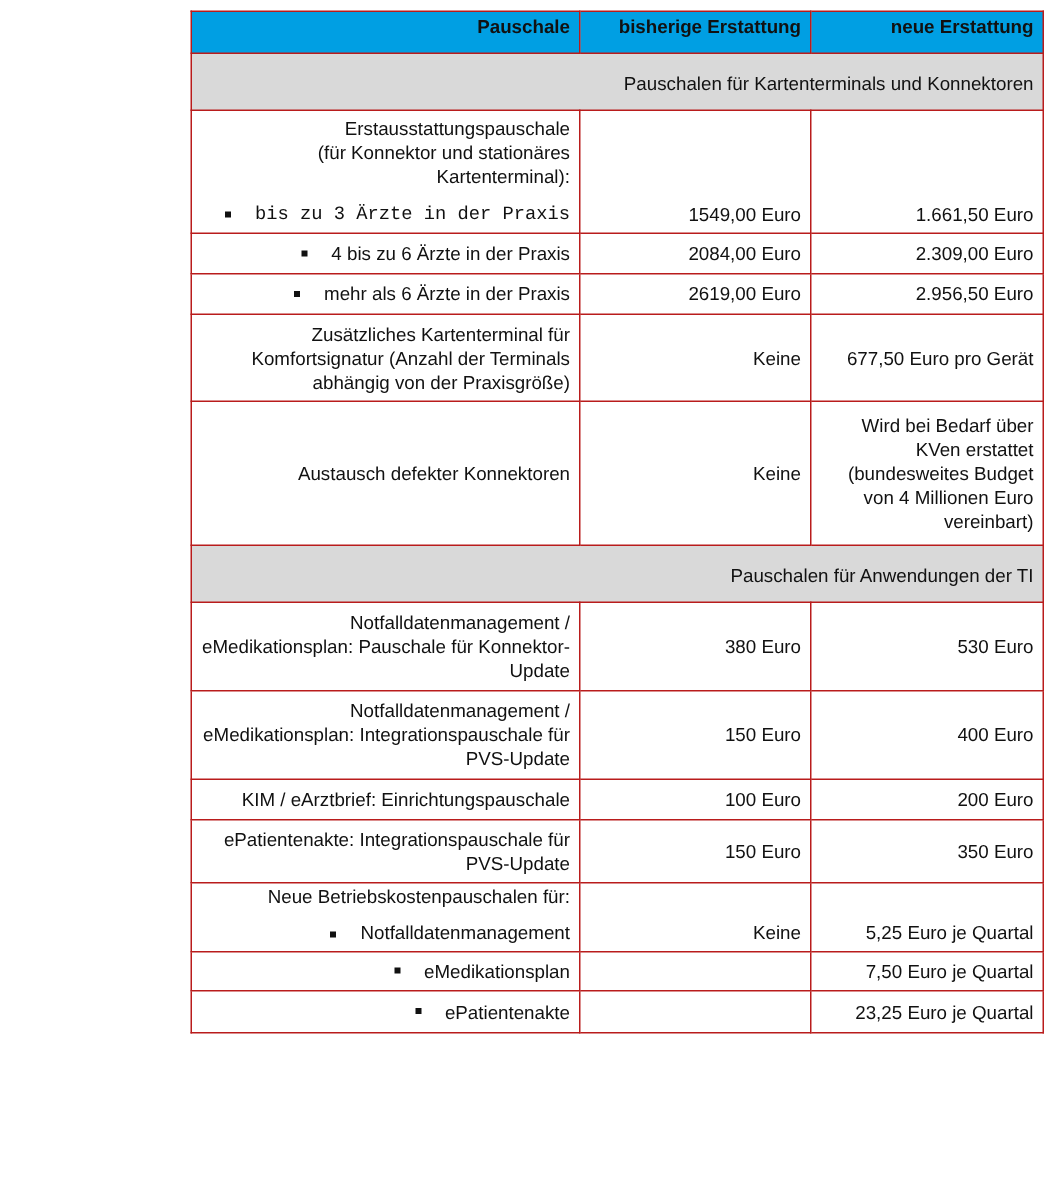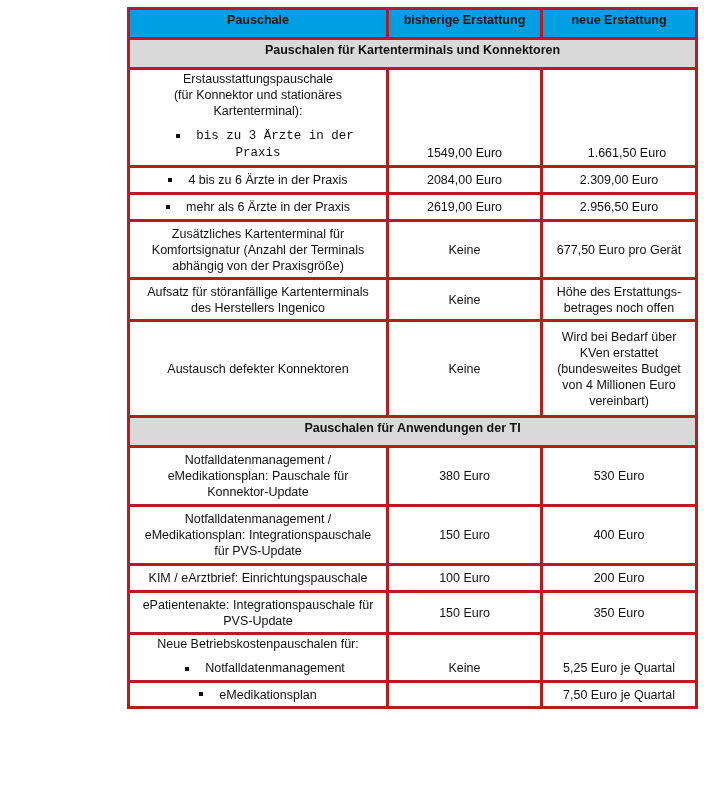--- a/index.html
+++ b/index.html
@@ -1,24 +1,24 @@
 <!DOCTYPE html>
 <html><head>
 <meta charset="utf-8">
 <style>
   html, body { margin: 0; padding: 0; background: #ffffff; }
   body { width: 704px; height: 786px; position: relative; overflow: hidden;
          font-family: "Liberation Sans", sans-serif; font-size: 12.5px; color: #111; }
   table.tbl { position: absolute; left: 127px; top: 7px; width: 568px;
               border-collapse: collapse; table-layout: fixed; }
-  table.tbl td, table.tbl th { border: 3px solid #b91c1c; padding: 1px 6px 1px 6px;
-              vertical-align: middle; line-height: 16px; text-align: center; font-weight: normal; }
+  table.tbl td, table.tbl th { border: 1px solid #b91c1c; padding: 1px 6px 1px 6px;
+              vertical-align: middle; line-height: 16px; text-align: right; font-weight: normal; }
   col.c1 { width: 259px; } col.c2 { width: 154px; } col.c3 { width: 155px; }
   tr.head th { background: #009fe3; font-weight: bold; height: 24px; vertical-align: top; padding-top: 2px; }
-  tr.section td { background: #d9d9d9; font-weight: bold; height: 24px; vertical-align: top; padding-top: 2px; }
+  tr.section td { background: #d9d9d9; font-weight: normal; height: 24px; vertical-align: top; padding-top: 12px; }
   td.bullet { padding-left: 20px; }
   td.bullet .dot { display: inline-block; width: 4px; height: 4px; background: #111;
                    margin-right: 16px; vertical-align: middle; position: relative; top: -1px; }
   td.top { vertical-align: top; }
   .intro { display: block; margin-bottom: 8px; }
 </style>
 </head>
 <body>
 
 <table class="tbl">
@@ -57,25 +57,20 @@
   <tr style="height:27px;">
     <td class="bullet"><span class="dot"></span><span>mehr als 6 Ärzte in der Praxis</span></td>
     <td>2619,00 Euro</td>
     <td>2.956,50 Euro</td>
   </tr>
   <tr style="height:58px;">
     <td>Zusätzliches Kartenterminal für Komfortsignatur (Anzahl der Terminals abhängig von der Praxisgröße)</td>
     <td>Keine</td>
     <td>677,50 Euro pro Gerät</td>
   </tr>
-  <tr style="height:42px;">
-    <td class="top">Aufsatz für störanfällige Kartenterminals des Herstellers Ingenico</td>
-    <td class="top">Keine</td>
-    <td class="top">Höhe des Erstattungs-betrages noch offen</td>
-  </tr>
   <tr style="height:96px;">
     <td>Austausch defekter Konnektoren</td>
     <td>Keine</td>
     <td>Wird bei Bedarf über KVen erstattet (bundesweites Budget von 4 Millionen Euro vereinbart)</td>
   </tr>
 
   <tr class="section">
     <td colspan="3">Pauschalen für Anwendungen der TI</td>
   </tr>
   <tr style="height:59px;">
@@ -104,14 +99,19 @@
       <span style="padding-left:14px;"><span style="display:inline-block;width:4px;height:4px;background:#111;margin-right:16px;vertical-align:middle;"></span><span>Notfalldatenmanagement</span></span>
     </td>
     <td style="vertical-align:bottom; padding-bottom:4px;">Keine</td>
     <td style="vertical-align:bottom; padding-bottom:4px;">5,25 Euro je Quartal</td>
   </tr>
   <tr style="height:26px;">
     <td class="bullet"><span class="dot"></span><span>eMedikationsplan</span></td>
     <td></td>
     <td>7,50 Euro je Quartal</td>
   </tr>
+  <tr style="height:28px;">
+    <td class="bullet"><span class="dot"></span><span>ePatientenakte</span></td>
+    <td></td>
+    <td>23,25 Euro je Quartal</td>
+  </tr>
 </tbody>
   </table>
 
 </body></html>

